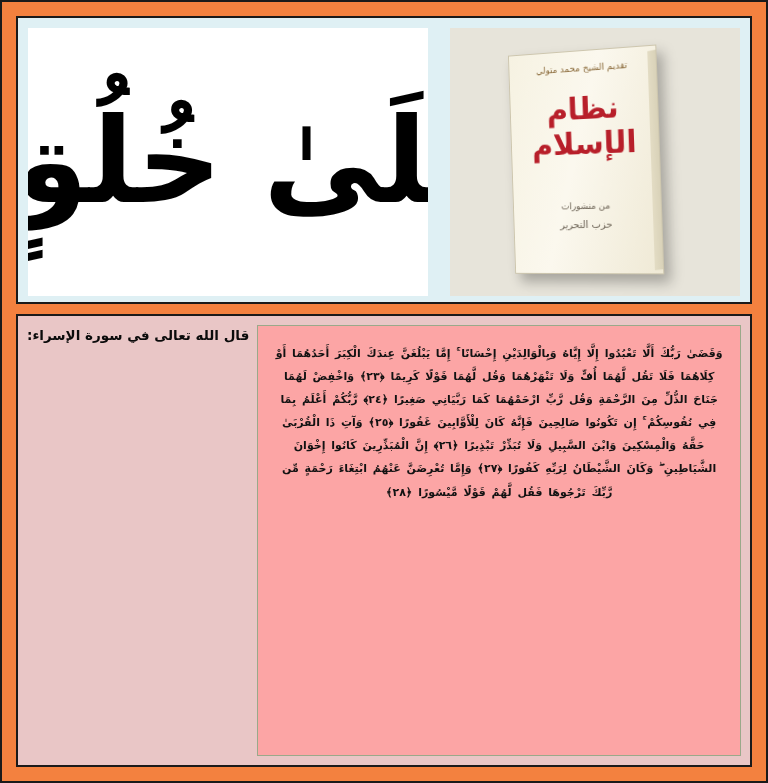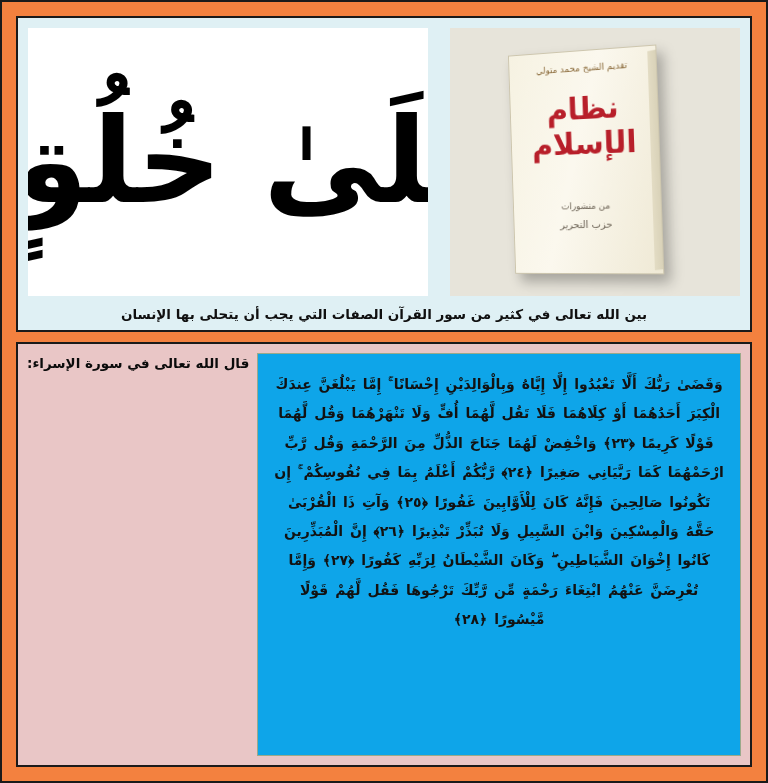--- a/index.html
+++ b/index.html
@@ -167,27 +167,27 @@
     direction: rtl;
     font-family: "DejaVu Sans", sans-serif;
     font-size: 13.5px;
     font-weight: bold;
     color: #0b0b0b;
     padding: 2px 0 4px 0;
   }
   .verse-box {
     box-sizing: border-box;
     flex: 1;
-    background: #0ea5e9;
+    background: #fca5a5;
     border: 1px solid #9aa98a;
     padding: 16px 14px;
     direction: rtl;
     text-align: center;
     font-family: "DejaVu Sans", sans-serif;
-    font-size: 14px;
+    font-size: 11px;
     font-weight: bold;
     line-height: 2.1;
     color: #121212;
     word-spacing: 2px;
     overflow: hidden;
   }
 </style>
 </head>
 <body>
 
@@ -205,21 +205,20 @@
           <div class="spine"></div>
           <div class="title-top">تقديم الشيخ محمد متولي</div>
           <div class="title-main">نظام الإسلام</div>
           <div class="sub1">من منشورات</div>
           <div class="sub2">حزب التحرير</div>
         </div>
       </div>
 
     </div>
 
-    <div class="caption">بين الله تعالى في كثير من سور القرآن الصفات التي يجب أن يتحلى بها الإنسان</div>
   </section>
 
   <section class="bottom-panel">
     <div class="verse-heading">قال الله تعالى في سورة الإسراء:</div>
     <div class="verse-box">وَقَضَىٰ رَبُّكَ أَلَّا تَعْبُدُوا إِلَّا إِيَّاهُ وَبِالْوَالِدَيْنِ إِحْسَانًا ۚ إِمَّا يَبْلُغَنَّ عِندَكَ الْكِبَرَ أَحَدُهُمَا أَوْ كِلَاهُمَا فَلَا تَقُل لَّهُمَا أُفٍّ وَلَا تَنْهَرْهُمَا وَقُل لَّهُمَا قَوْلًا كَرِيمًا ﴿٢٣﴾ وَاخْفِضْ لَهُمَا جَنَاحَ الذُّلِّ مِنَ الرَّحْمَةِ وَقُل رَّبِّ ارْحَمْهُمَا كَمَا رَبَّيَانِي صَغِيرًا ﴿٢٤﴾ رَّبُّكُمْ أَعْلَمُ بِمَا فِي نُفُوسِكُمْ ۚ إِن تَكُونُوا صَالِحِينَ فَإِنَّهُ كَانَ لِلْأَوَّابِينَ غَفُورًا ﴿٢٥﴾ وَآتِ ذَا الْقُرْبَىٰ حَقَّهُ وَالْمِسْكِينَ وَابْنَ السَّبِيلِ وَلَا تُبَذِّرْ تَبْذِيرًا ﴿٢٦﴾ إِنَّ الْمُبَذِّرِينَ كَانُوا إِخْوَانَ الشَّيَاطِينِ ۖ وَكَانَ الشَّيْطَانُ لِرَبِّهِ كَفُورًا ﴿٢٧﴾ وَإِمَّا تُعْرِضَنَّ عَنْهُمُ ابْتِغَاءَ رَحْمَةٍ مِّن رَّبِّكَ تَرْجُوهَا فَقُل لَّهُمْ قَوْلًا مَّيْسُورًا ﴿٢٨﴾</div>
   </section>
 
 </div>
 
 </body></html>

